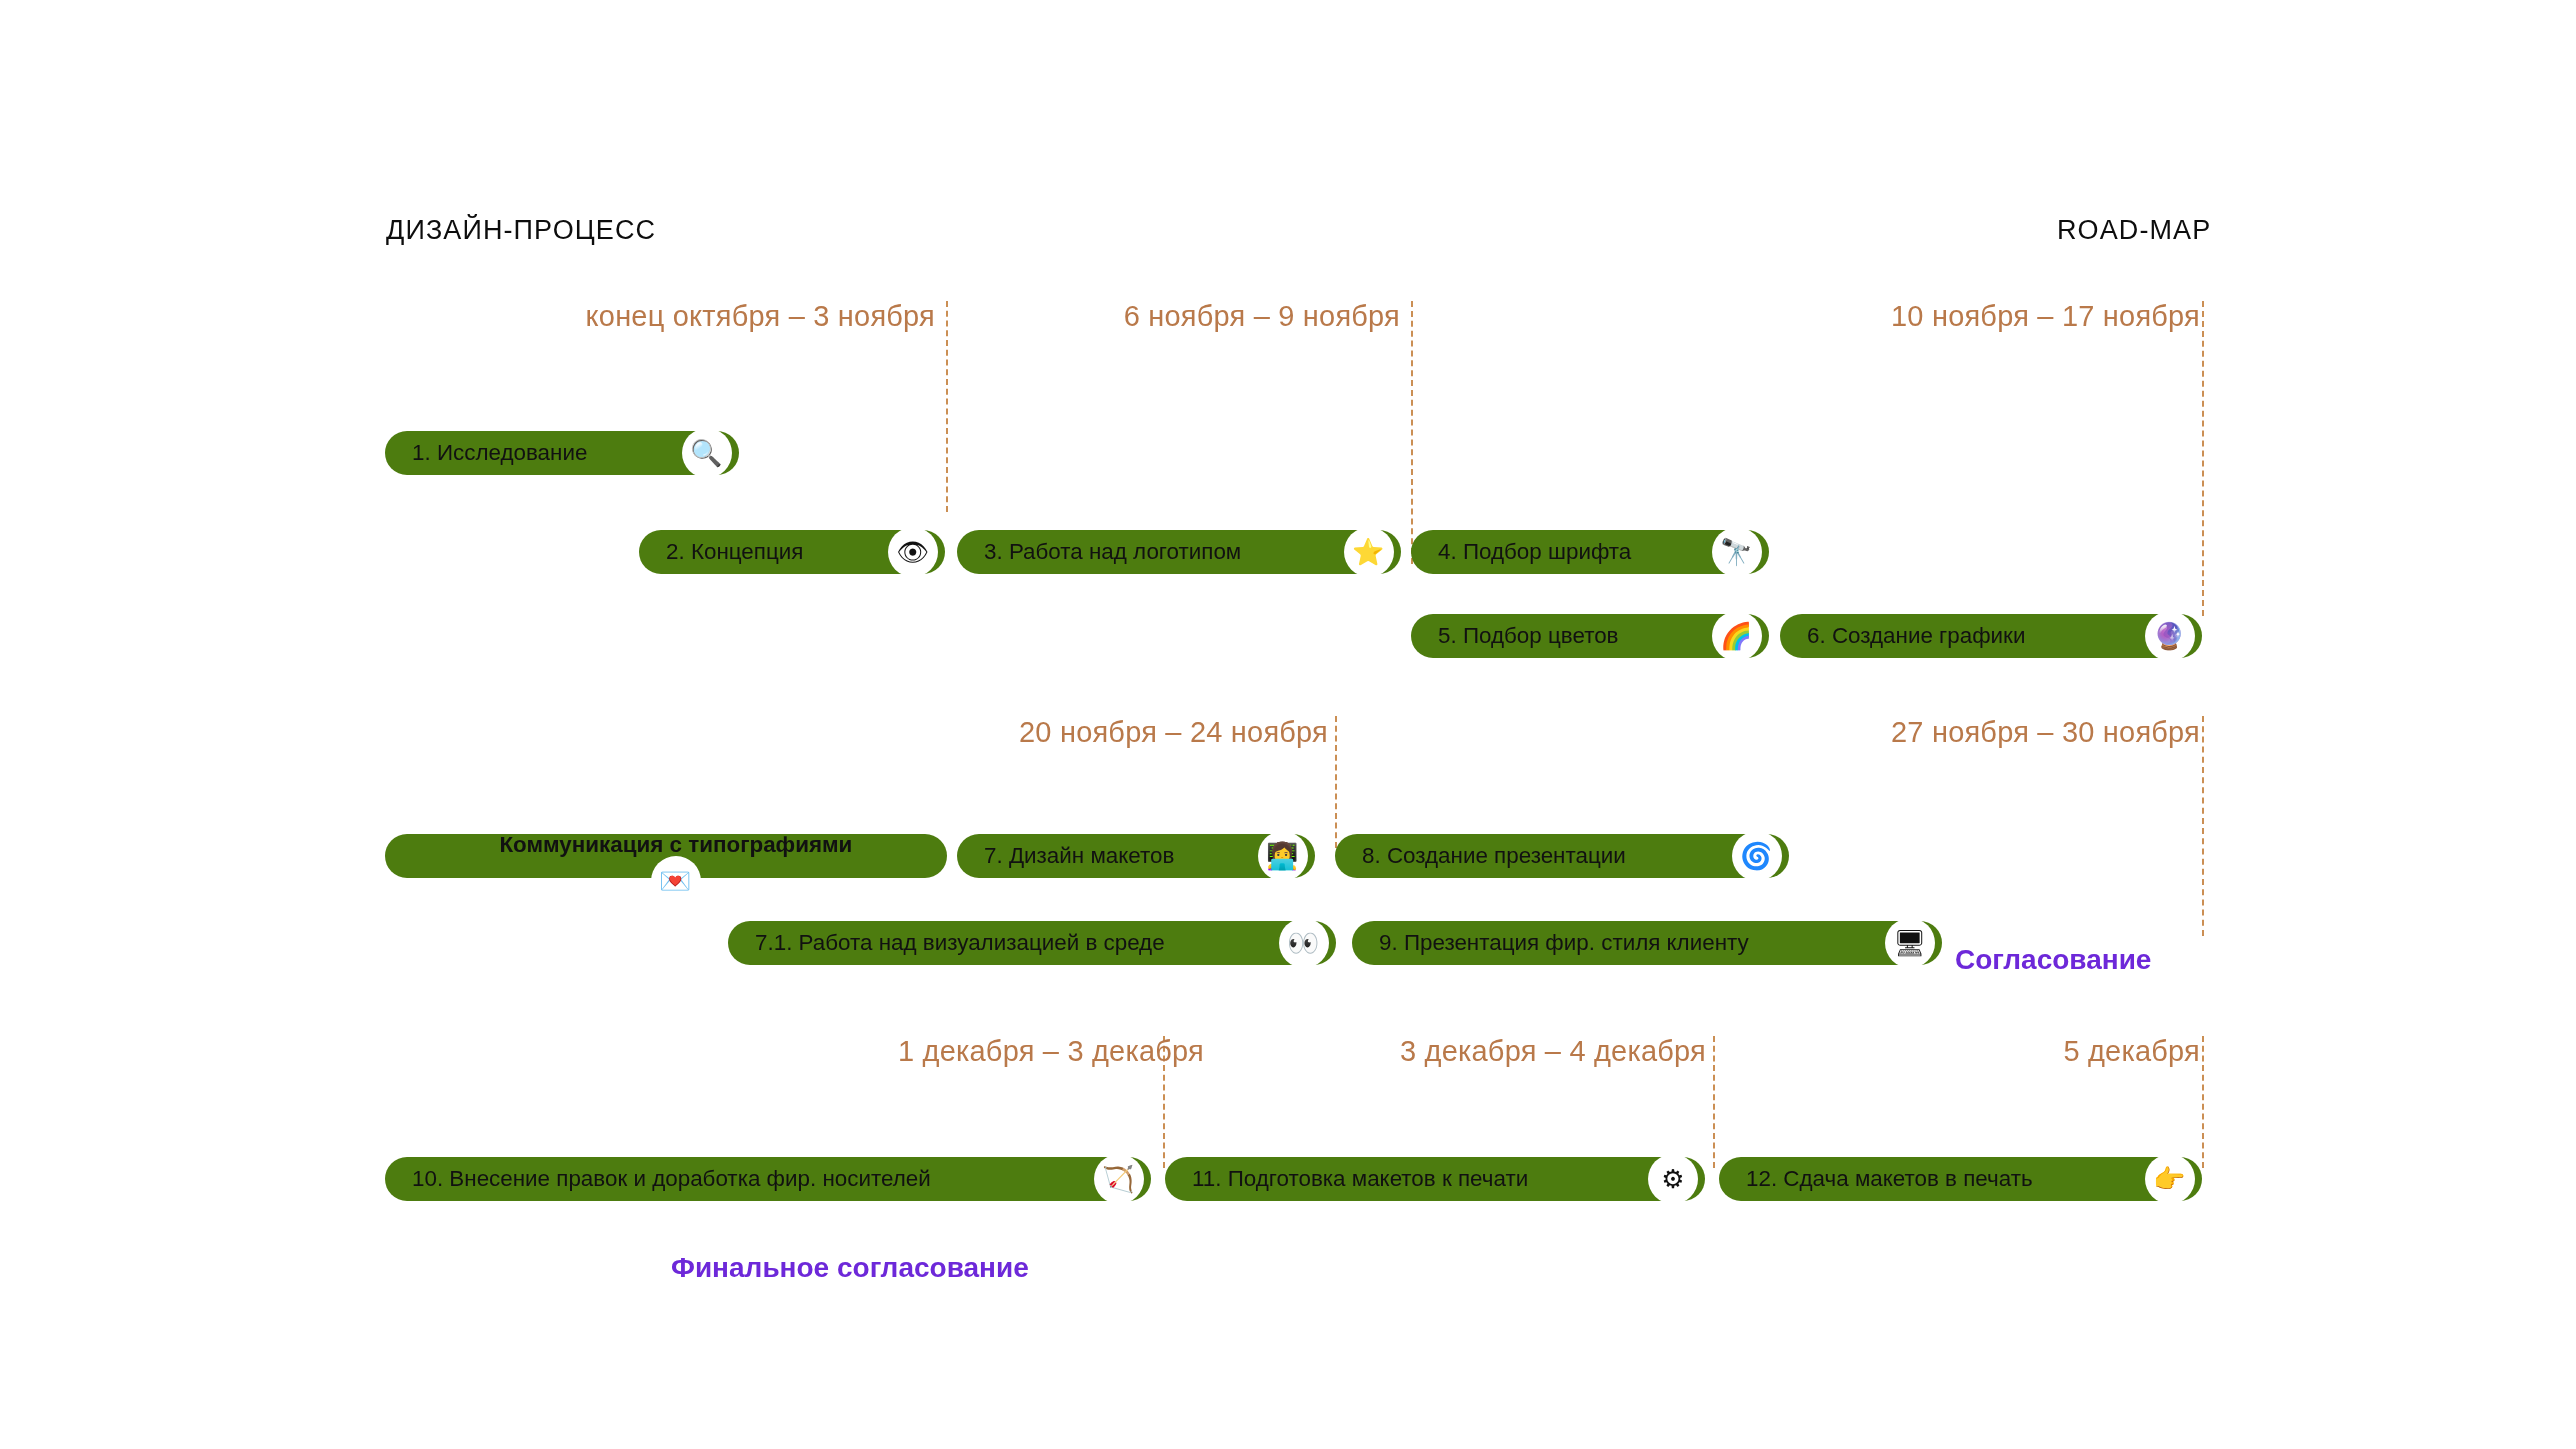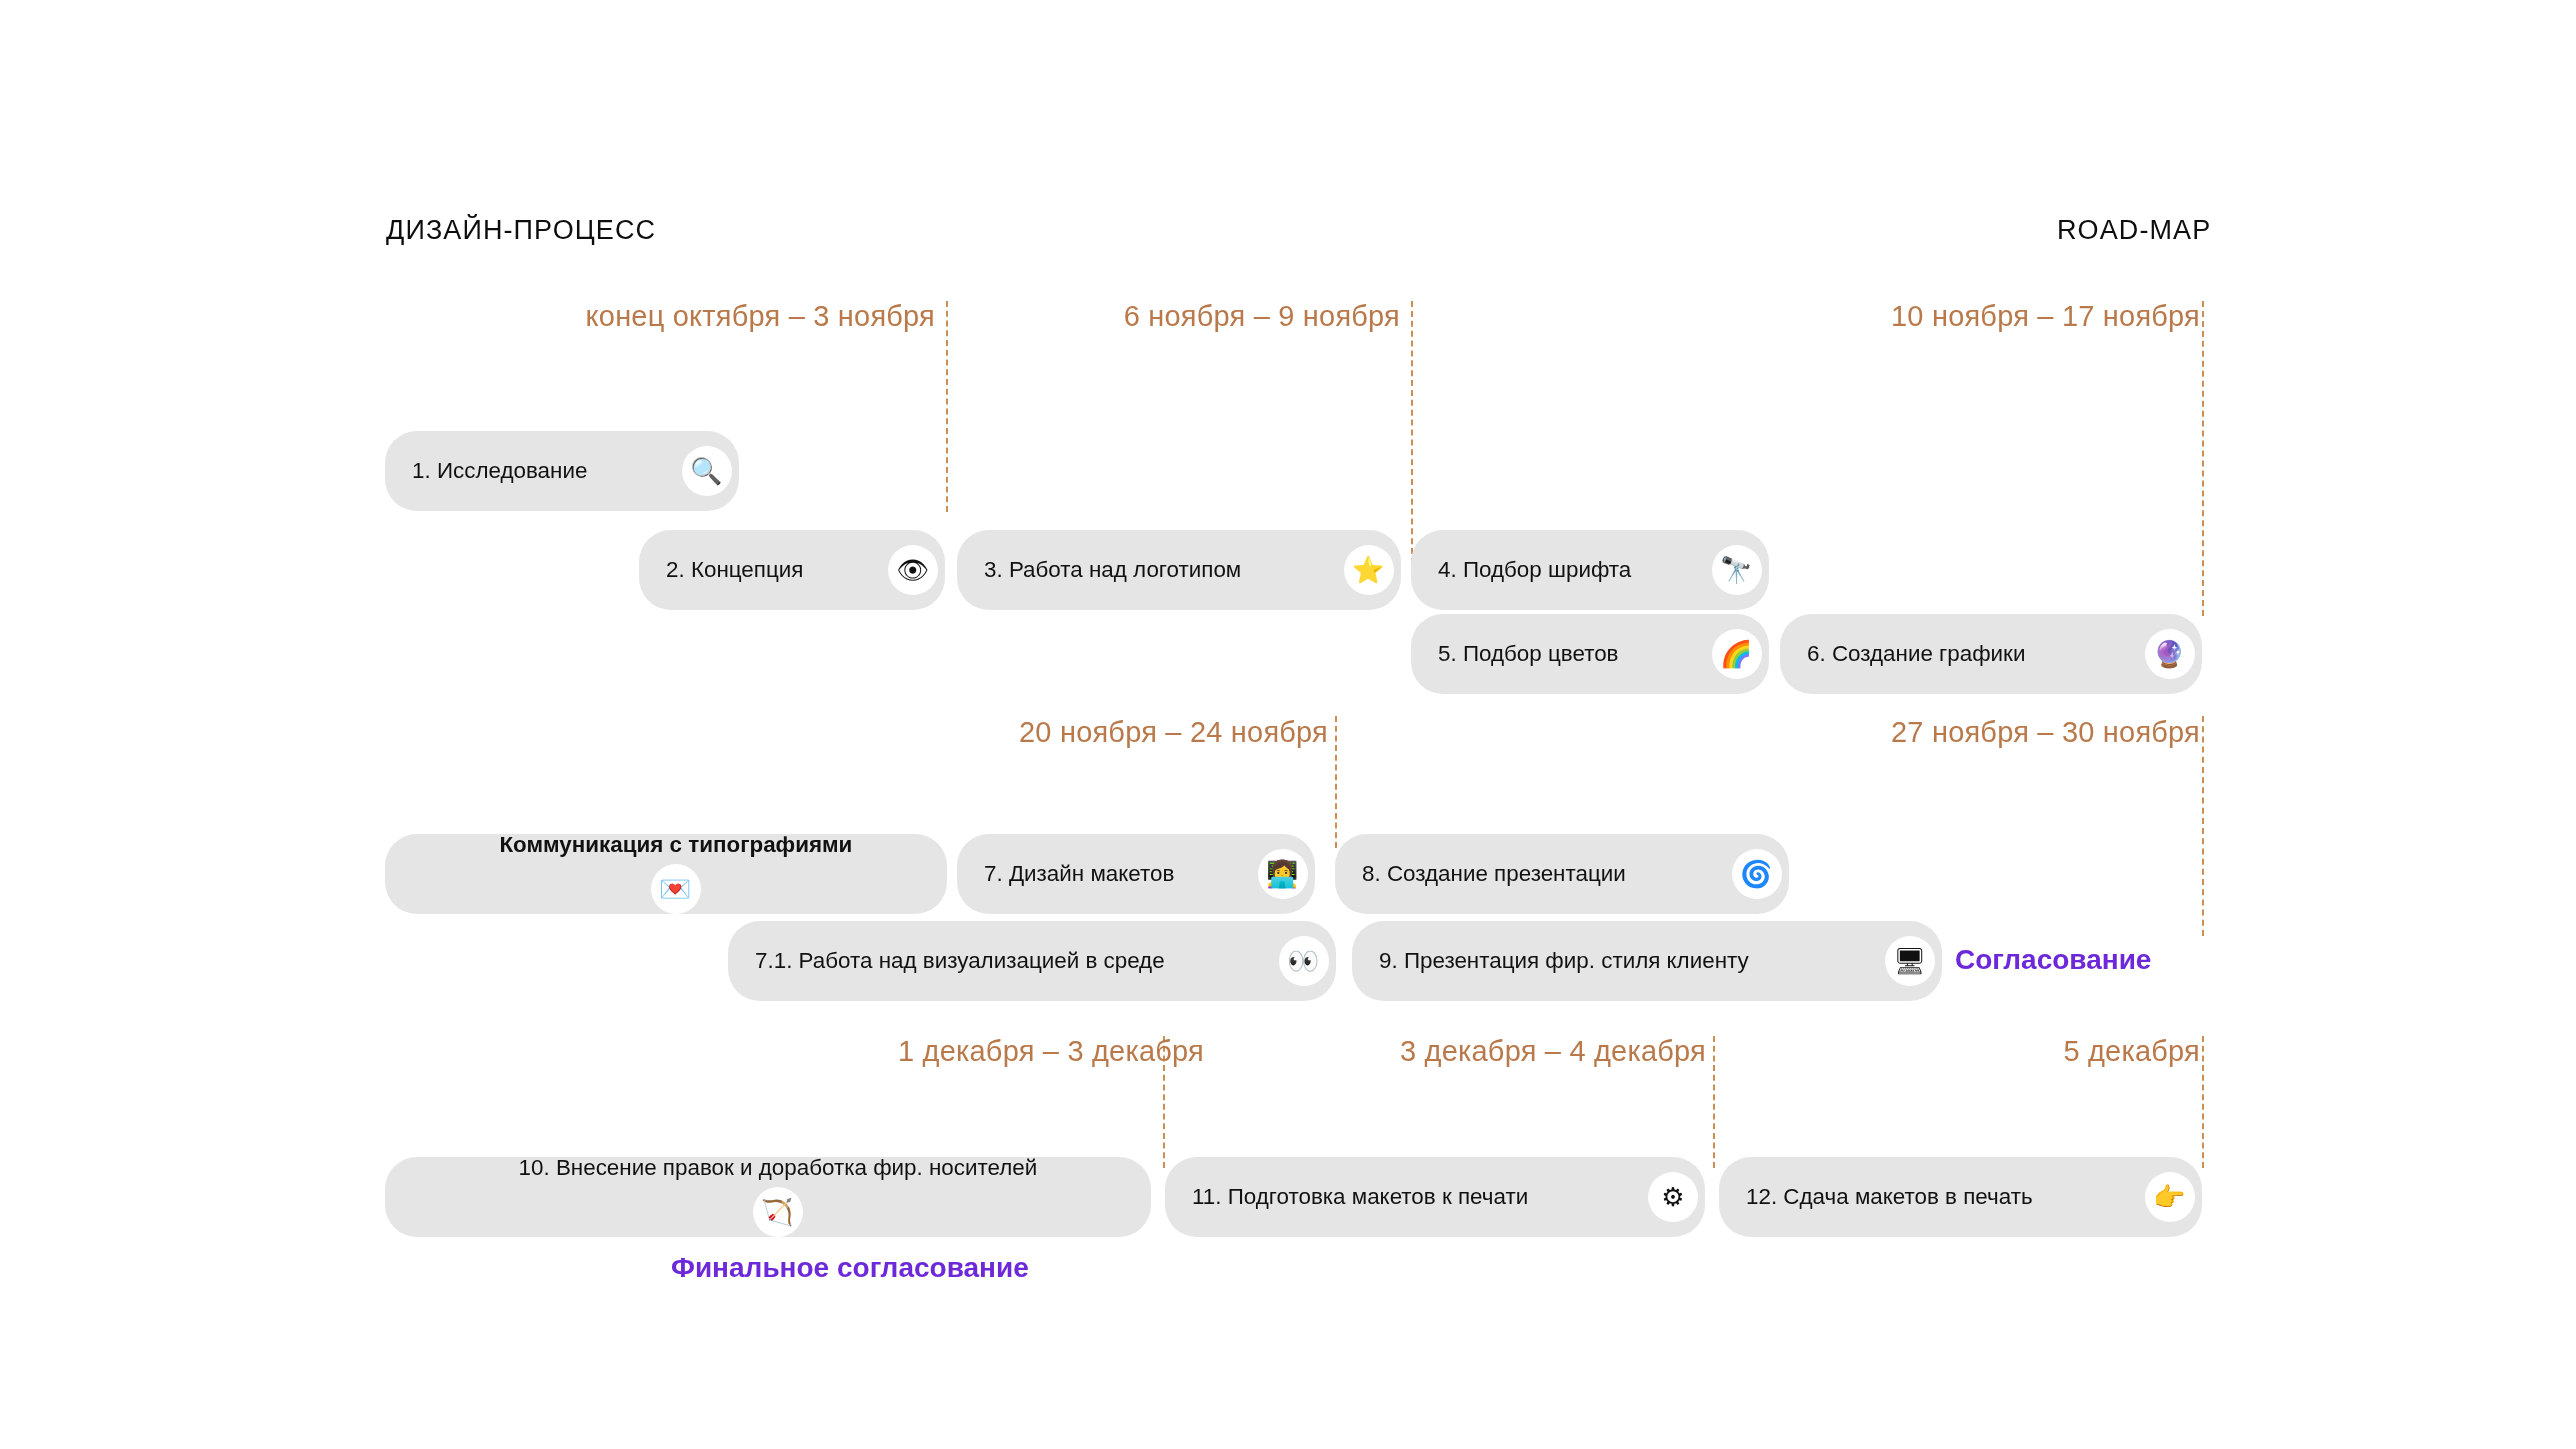--- a/index.html
+++ b/index.html
@@ -50,23 +50,23 @@
     color: #B9794A;
     white-space: nowrap;
     text-align: right;
     transform: translateX(-100%);
     letter-spacing: 0.2px;
   }
 
   
   .pill {
     position: absolute;
-    height: 80px;
+    height: 44px;
     border-radius: 32px;
-    background: #e5e5e5;
+    background: #4d7c0f;
     display: flex;
     align-items: center;
     box-sizing: border-box;
     padding-left: 27px;
     padding-right: 7.2px;
   }
   .pill .label {
     font-size: 22.4px;
     color: #111111;
     white-space: nowrap;
@@ -176,21 +176,21 @@
       <div class="pill" style="left: 728px; top: 921px; width: 608px; gap: 46px;">
         <div class="label">7.1. Работа над визуализацией в среде</div>
         <div class="spacer"></div>
         <div class="badge">👀</div>
       </div>
       <div class="pill" style="left: 1352px; top: 921px; width: 590px; gap: 31px;">
         <div class="label">9. Презентация фир. стиля клиенту</div>
         <div class="spacer"></div>
         <div class="badge">🖥</div>
       </div>
-      <div class="pill" style="left: 385px; top: 1157px; width: 766px; flex-direction: column;">
+      <div class="pill" style="left: 385px; top: 1157px; width: 766px;">
         <div class="label">10. Внесение правок и доработка фир. носителей</div>
         <div class="spacer"></div>
         <div class="badge">🏹</div>
       </div>
       <div class="pill" style="left: 1165px; top: 1157px; width: 540px;">
         <div class="label">11. Подготовка макетов к печати</div>
         <div class="spacer"></div>
         <div class="badge">⚙</div>
       </div>
       <div class="pill" style="left: 1719px; top: 1157px; width: 483px;">

